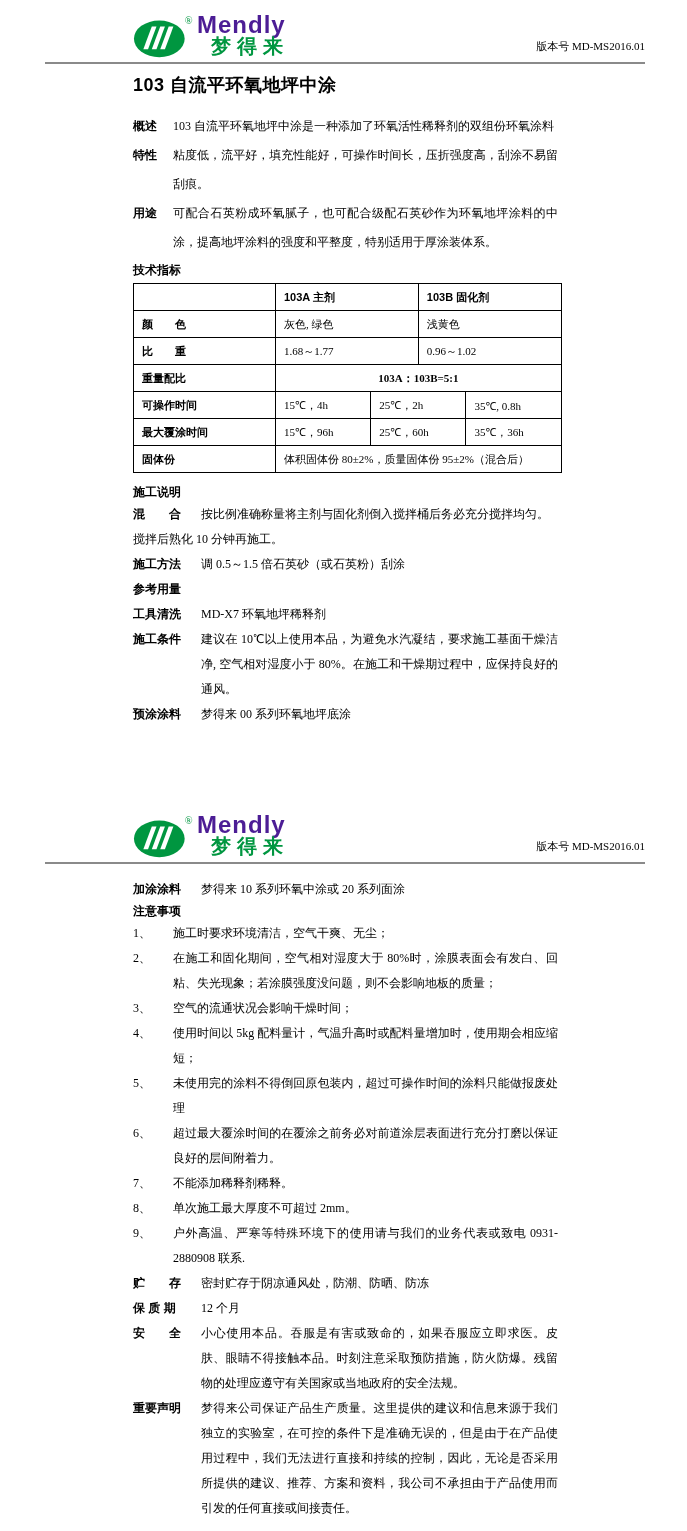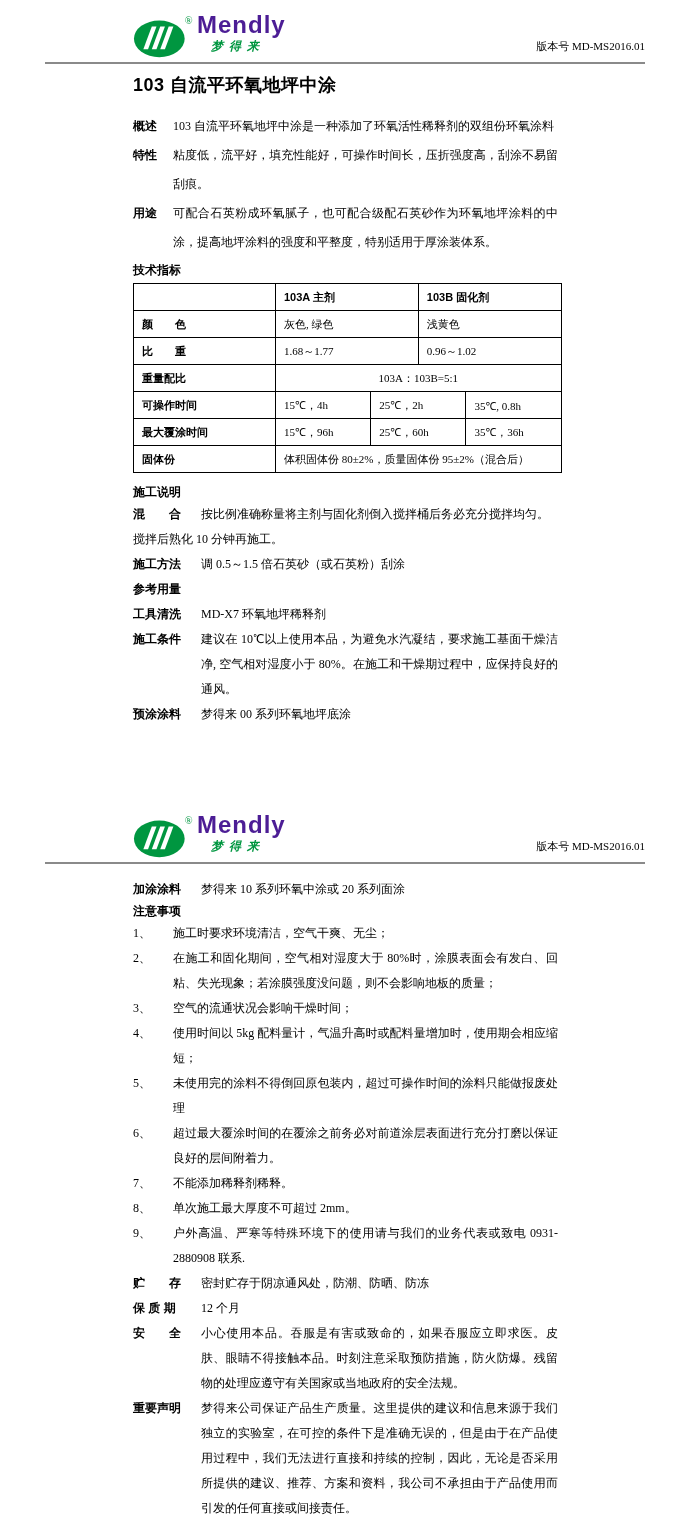--- a/index.html
+++ b/index.html
@@ -20,22 +20,22 @@
   .logo { margin-left: 88px; display:flex; align-items:flex-start; }
   .emblem { flex: 0 0 auto; }
   .logo-text { margin-left: 2px; }
   .logo-en {
     font-family: "Liberation Sans", sans-serif;
     font-weight: bold; font-size: 24px; line-height: 24px;
     color: #4c1d95; letter-spacing: 1px;
   }
   .logo-cn {
     font-family: "Liberation Sans", sans-serif;
-    font-weight: bold; font-size: 12px; line-height: 18px;
-    color: #009640; letter-spacing: 6px; padding-left: 14px; font-style: italic;
+    font-weight: bold; font-size: 20px; line-height: 18px;
+    color: #009640; letter-spacing: 6px; padding-left: 14px;
   }
   .version { font-size: 11px; padding-bottom: 5px; }
   .rule { border-bottom: 2px solid #8a8a8a; margin-top: 3px; }
 
   
   .doc-title {
     margin: 10px 0 0 133px;
     font-family: "Liberation Sans", sans-serif;
     font-weight: bold; font-size: 18px; line-height: 22px;
     letter-spacing: 0.5px;
@@ -75,21 +75,21 @@
     padding: 1px 8px;
     height: 24px;
     font-size: 11px;
     vertical-align: middle;
     overflow: hidden;
   }
   td.tl {
     font-family: "Liberation Sans", sans-serif;
     font-weight: bold;
   }
-  td.ctr { text-align: center; }
+  td.ctr { text-align: center; font-weight: bold; }
   col.c0 { width: 142px; }
   col.cs { width: 47.6px; }
 
   .cons-h { margin-top: 12px; }
   .cons .item { line-height: 25px; }
   .cons .full-line { line-height: 25px; }
 
   
   .p2-content { margin-top: 12px; }
   .p2-content .item { line-height: 26px; }

